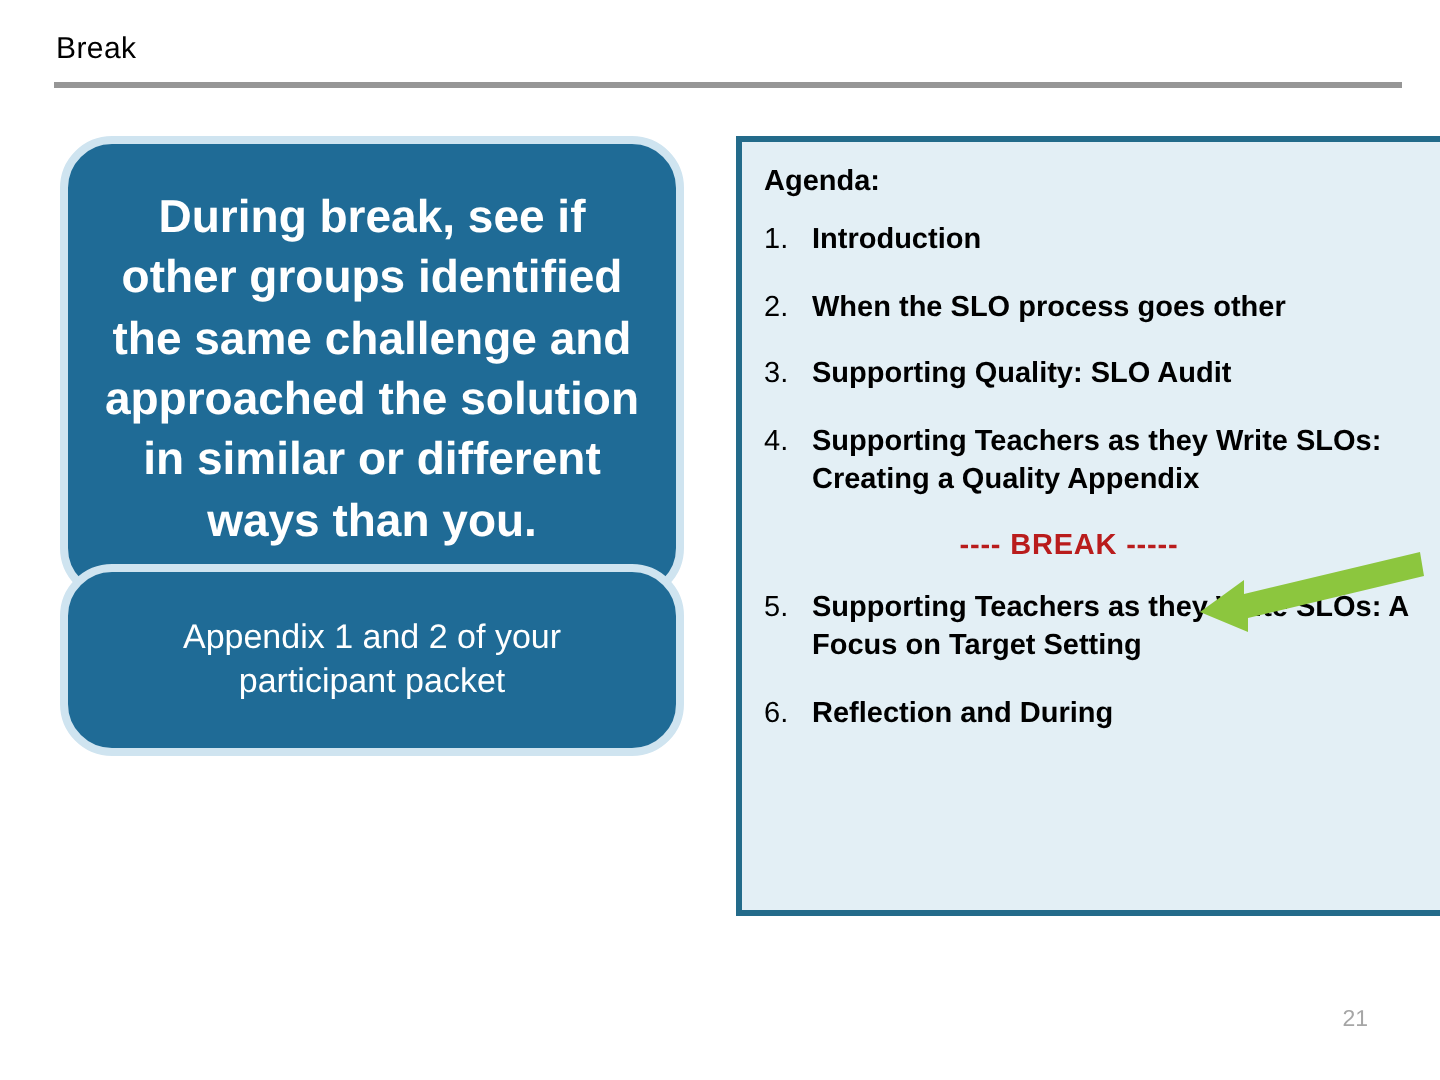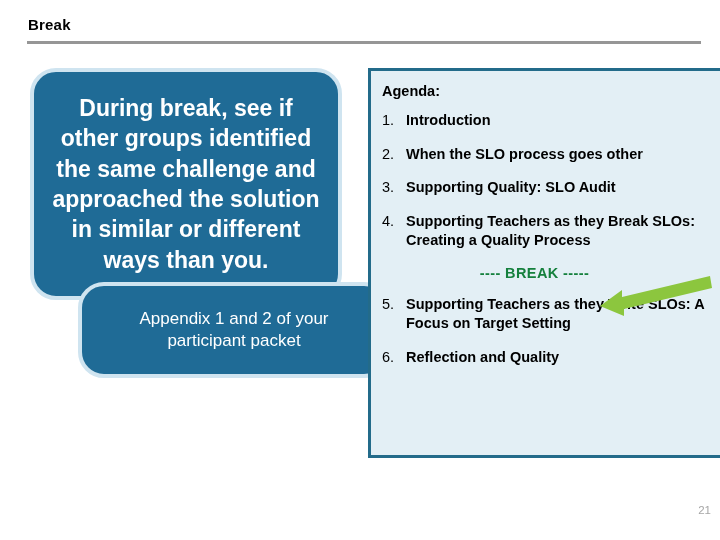--- a/index.html
+++ b/index.html
@@ -14,21 +14,21 @@
     overflow: hidden;
     position: relative;
   }
 
   
   #slide-title {
     position: absolute;
     left: 28px;
     top: 16px;
     font-size: 15px;
-    font-weight: bold;
+    font-weight: normal;
     color: #000000;
     letter-spacing: 0.2px;
     white-space: nowrap;
   }
   #title-rule {
     position: absolute;
     left: 27px;
     top: 41px;
     width: 674px;
     height: 3px;
@@ -57,21 +57,20 @@
     height: 232px;
     font-size: 23px;
     font-weight: bold;
   }
   #callout-box-2 {
     left: 30px;
     top: 282px;
     width: 312px;
     height: 96px;
     font-size: 17px;
-    margin-left: 48px;
   }
   .blue-box .box-text {
     display: block;
   }
 
   
   #agenda-panel {
     position: absolute;
     left: 368px;
     top: 68px;
@@ -108,42 +107,42 @@
     padding-left: 2px;
     box-sizing: border-box;
   }
   .agenda-text {
     flex: 1 1 auto;
     font-weight: bold;
   }
   #break-marker {
     font-size: 14.5px;
     font-weight: bold;
-    color: #15803d;
+    color: #b91c1c;
     text-align: center;
     margin: 2px 0 14px 0;
     padding-right: 26px;
     letter-spacing: 0.4px;
     white-space: nowrap;
   }
 
   
   #break-arrow {
     position: absolute;
     left: 600px;
     top: 272px;
     width: 112px;
     height: 54px;
     pointer-events: none;
   }
 
   
   #page-number {
     position: absolute;
-    right: 9px;
+    right: 36px;
     top: 504px;
     font-size: 11.5px;
     color: #A6A6A6;
     text-align: right;
   }
 </style>
 </head>
 <body>
 
 <div id="slide-title">Break</div>
@@ -173,35 +172,35 @@
       <span class="agenda-text">When the SLO process goes other</span>
     </li>
 
     <li class="agenda-item">
       <span class="agenda-num">3.</span>
       <span class="agenda-text">Supporting Quality: SLO Audit</span>
     </li>
 
     <li class="agenda-item">
       <span class="agenda-num">4.</span>
-      <span class="agenda-text">Supporting Teachers as they Break SLOs: Creating a Quality Process</span>
+      <span class="agenda-text">Supporting Teachers as they Write SLOs: Creating a Quality Appendix</span>
     </li>
   </ul>
 
   <div id="break-marker">---- BREAK -----</div>
 
   <ul class="agenda-list">
     <li class="agenda-item">
       <span class="agenda-num">5.</span>
       <span class="agenda-text">Supporting Teachers as they Write SLOs: A Focus on Target Setting</span>
     </li>
 
     <li class="agenda-item">
       <span class="agenda-num">6.</span>
-      <span class="agenda-text">Reflection and Quality</span>
+      <span class="agenda-text">Reflection and During</span>
     </li>
   </ul>
 </div>
 
 <svg id="break-arrow" viewBox="0 0 112 54">
   <polygon points="0,34 22,18 22,25 110,4 112,16 24,37 24,44" fill="#8CC63E"></polygon>
 </svg>
 
 <div id="page-number">21</div>
 

